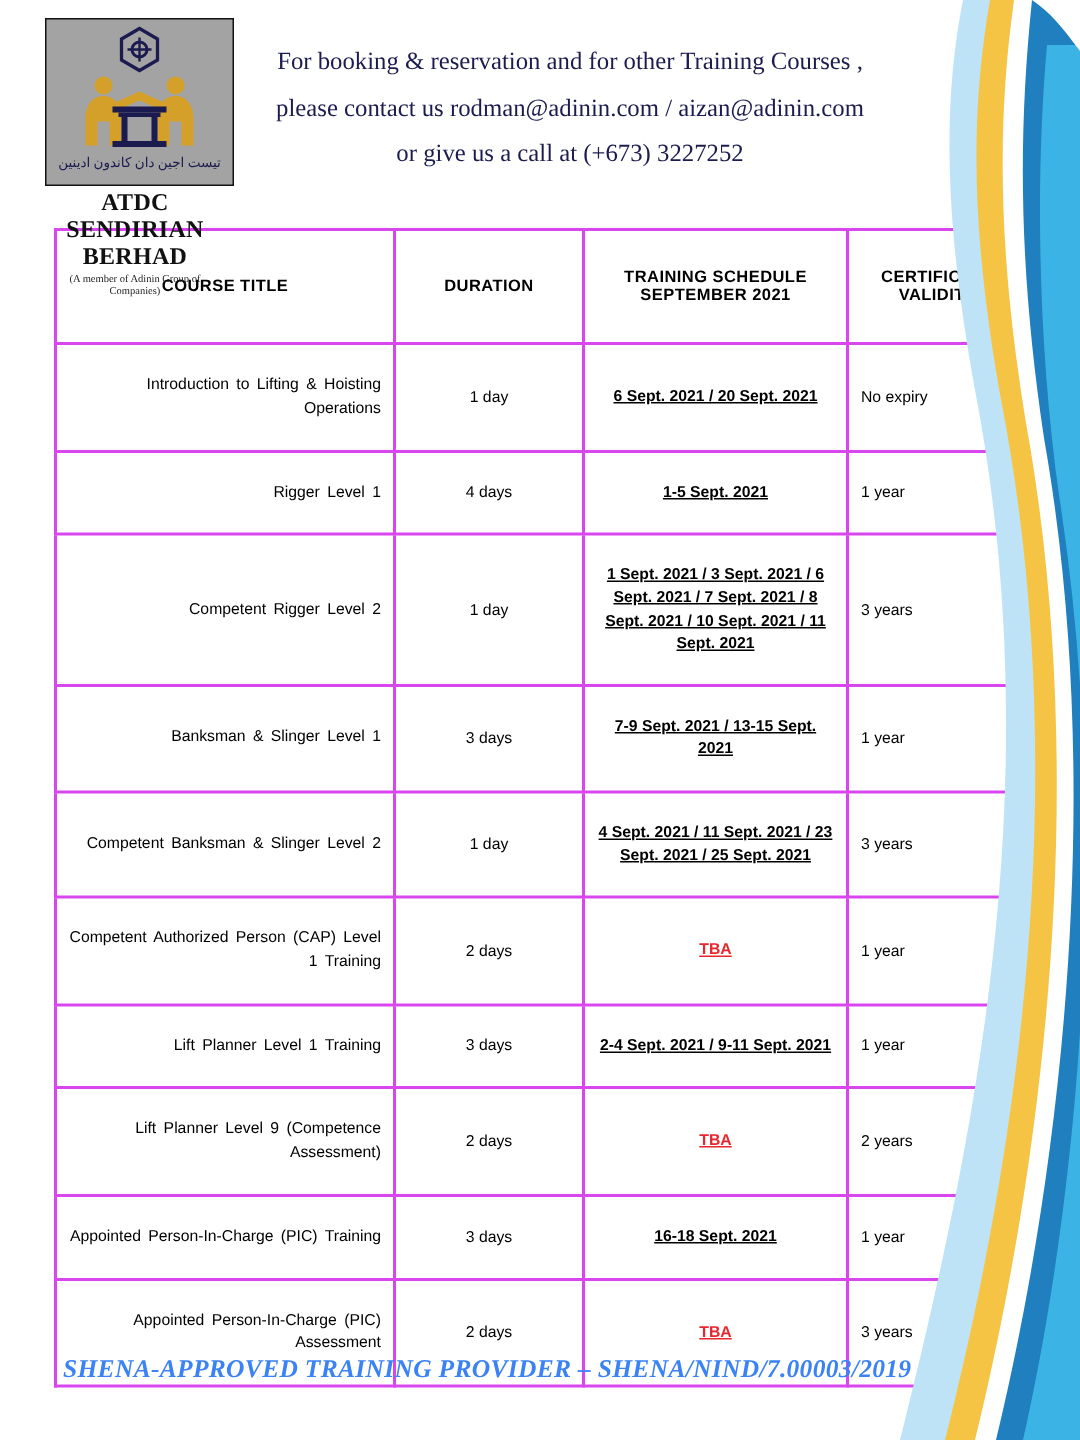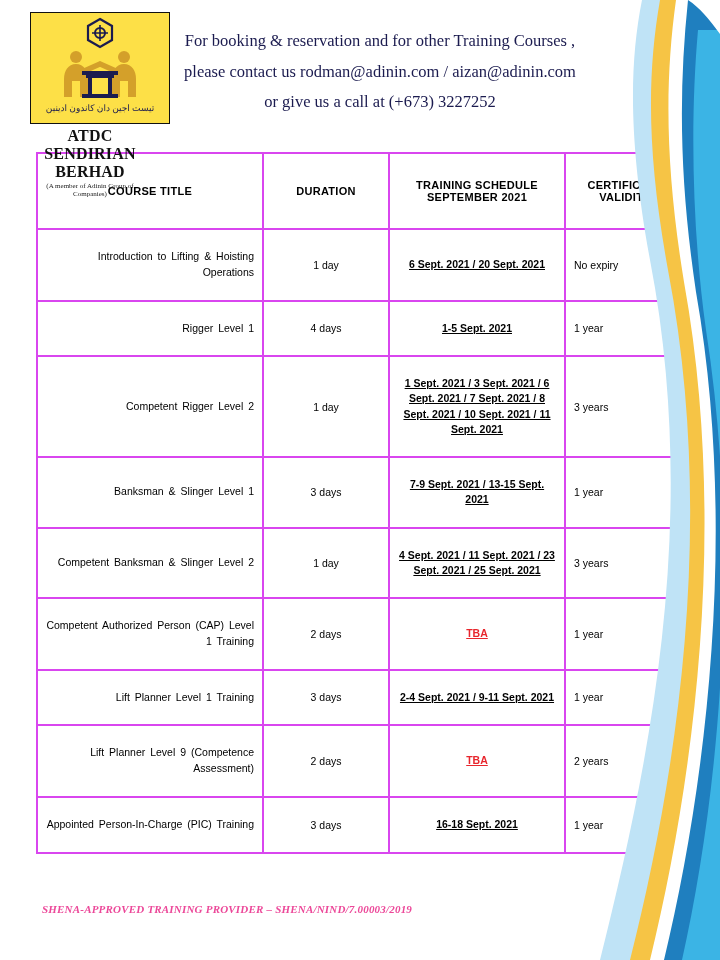--- a/index.html
+++ b/index.html
@@ -36,24 +36,24 @@
     box-sizing: border-box;
   }
   .logo-box {
     width: 120px;
     margin-left: 30px;
     margin-top: 4px;
     text-align: center;
   }
   .logo-frame {
     border: 1px solid #111;
-    width: 140px;
+    width: 126px;
     height: 112px;
     box-sizing: border-box;
-    background: #fde047;
+    background: #a3a3a3;
     position: relative;
     text-align: center;
   }
   .logo-name {
     font-family: "Liberation Serif", serif;
     font-size: 16px;
     font-weight: bold;
     letter-spacing: .2px;
     margin-top: 3px;
     color: #111;
@@ -128,22 +128,22 @@
   }
 
   
   .footer {
     position: absolute;
     left: 42px;
     top: 903px;
     font-family: "Liberation Serif", serif;
     font-style: italic;
     font-weight: bold;
-    font-size: 11px;
-    color: #ec4899;
+    font-size: 17px;
+    color: #3b82f6;
     letter-spacing: .2px;
   }
 </style>
 </head>
 <body>
 
 <div class="deco">
   <svg width="130" height="960" viewBox="0 0 130 960" xmlns="http://www.w3.org/2000/svg">
 
     <path d="M130,0 L130,960 L10,960 C60,760 110,520 60,260 C40,150 38,70 52,0 Z" fill="#bfe3f6"></path>
@@ -278,17 +278,23 @@
           <td class="duration">2 days</td>
           <td class="schedule-cell tba">TBA</td>
           <td class="validity">2 years</td>
         </tr>
         <tr>
           <td class="course">Appointed Person-In-Charge (PIC) Training</td>
           <td class="duration">3 days</td>
           <td class="schedule-cell">16-18 Sept. 2021</td>
           <td class="validity">1 year</td>
         </tr>
+        <tr>
+          <td class="course">Appointed Person-In-Charge (PIC) Assessment</td>
+          <td class="duration">2 days</td>
+          <td class="schedule-cell tba">TBA</td>
+          <td class="validity">3 years</td>
+        </tr>
       </tbody>
   </table>
 </div>
 
 <div class="footer">SHENA-APPROVED TRAINING PROVIDER – SHENA/NIND/7.00003/2019</div>
 
 </body></html>

